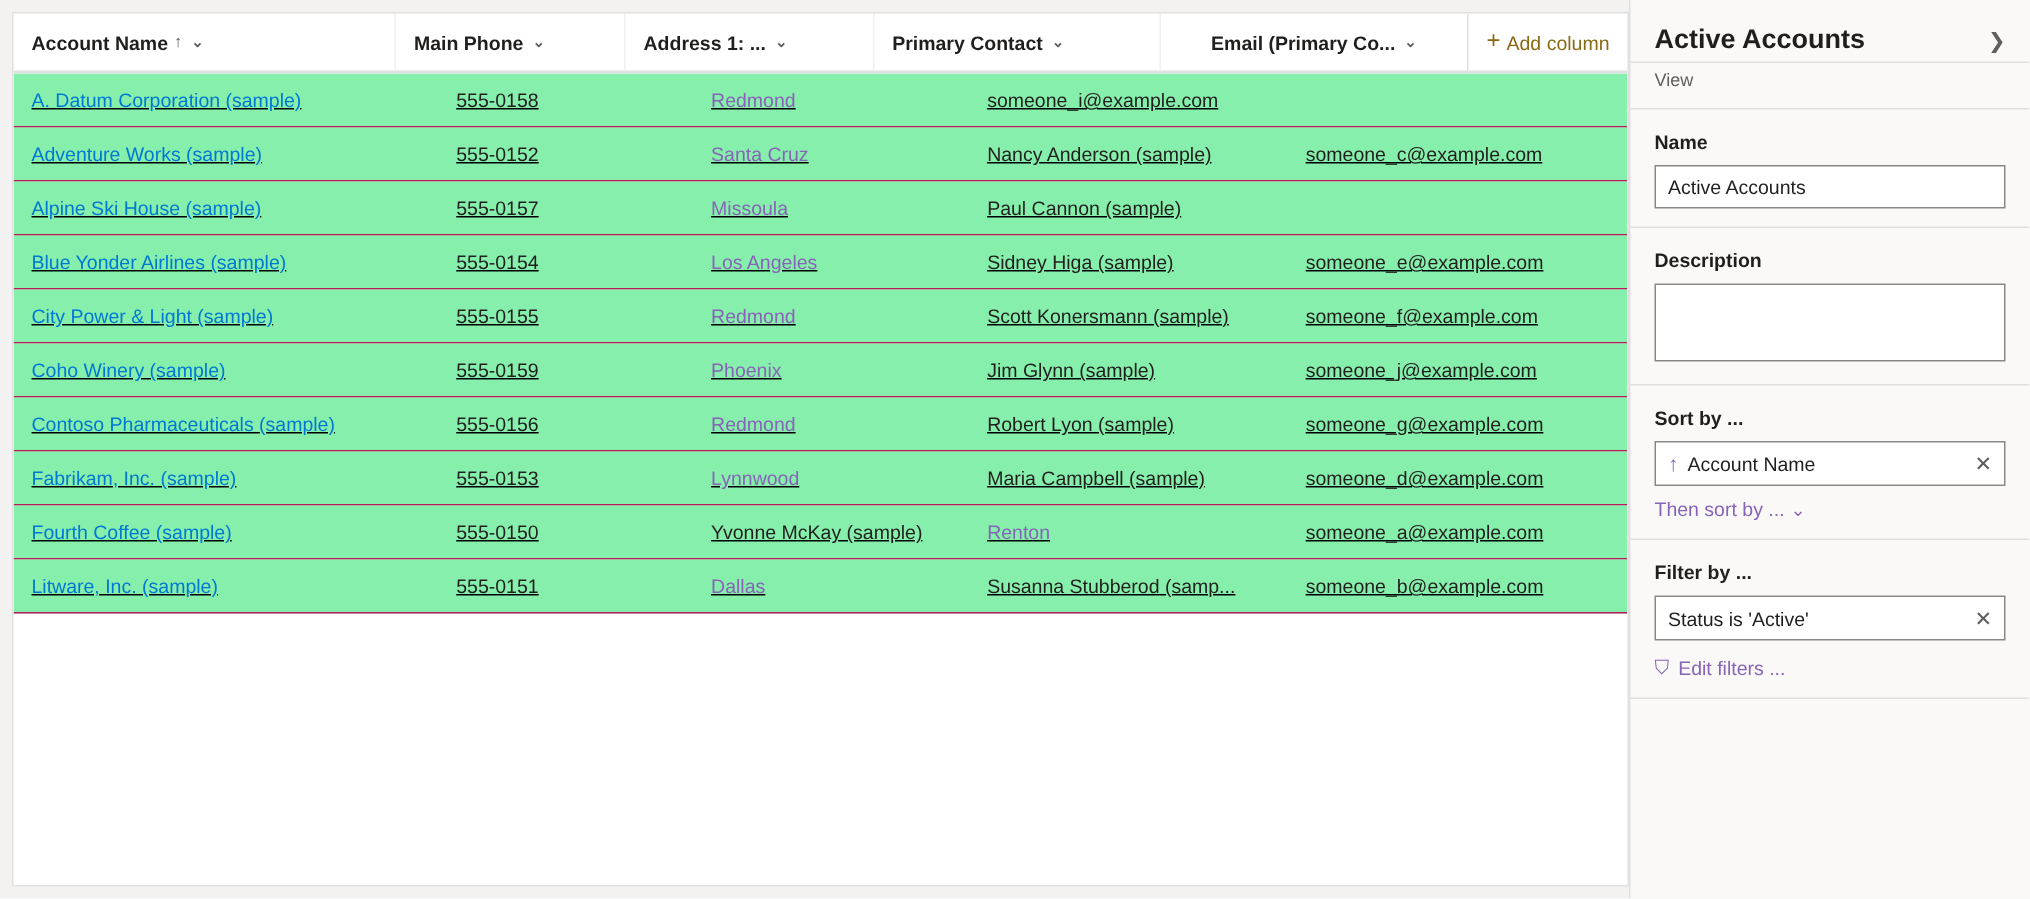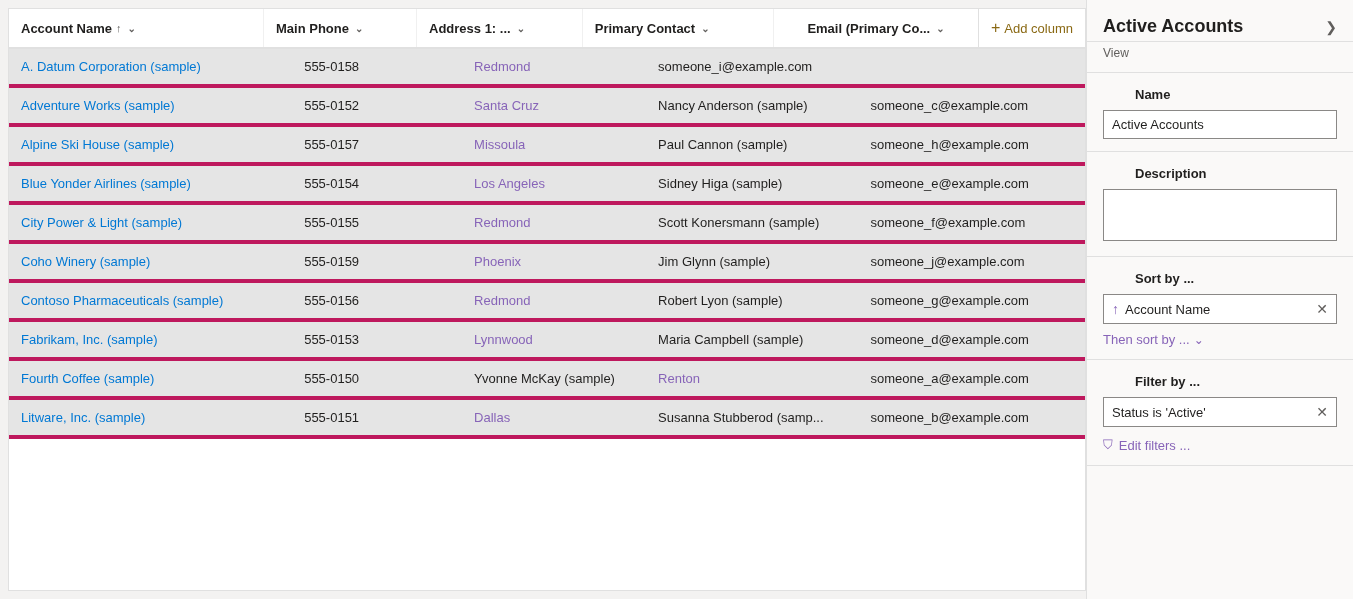--- a/index.html
+++ b/index.html
@@ -65,23 +65,24 @@
     }
 
     .table-body {
       overflow-y: auto;
       flex: 1;
     }
 
     .table-row {
       display: grid;
       grid-template-columns: 2fr 1.2fr 1.3fr 1.5fr 1.6fr;
-      border-bottom: 4px solid #be185d;
-      background: #e5e5e5;
-      cursor: pointer;
+      border-bottom: 1px solid #be185d;
+      background: #86efac;
+      cursor: pointer;
+      text-decoration: underline;
     }
 
     .table-cell {
       padding: 10px 12px;
       font-size: 13px;
       color: #201f1e;
       overflow: hidden;
       text-overflow: ellipsis;
       white-space: nowrap;
     }
@@ -130,21 +131,20 @@
     .panel-section {
       padding: 14px 16px 12px 16px;
       border-bottom: 1px solid #e0e0e0;
     }
 
     .panel-section-label {
       font-size: 13px;
       font-weight: 600;
       color: #201f1e;
       margin-bottom: 8px;
-      margin-left: 32px;
     }
 
     .panel-input {
       width: 100%;
       border: 1px solid #8a8886;
       padding: 6px 8px;
       font-size: 13px;
       font-family: inherit;
       color: #201f1e;
       background: #fff;
@@ -296,21 +296,20 @@
         <div class="table-cell">555-0152</div>
         <div class="table-cell link-purple">Santa Cruz</div>
         <div class="table-cell">Nancy Anderson (sample)</div>
         <div class="table-cell">someone_c@example.com</div>
       </div>
       <div class="table-row">
         <div class="table-cell link">Alpine Ski House (sample)</div>
         <div class="table-cell">555-0157</div>
         <div class="table-cell link-purple">Missoula</div>
         <div class="table-cell">Paul Cannon (sample)</div>
-        <div class="table-cell">someone_h@example.com</div>
       </div>
       <div class="table-row">
         <div class="table-cell link">Blue Yonder Airlines (sample)</div>
         <div class="table-cell">555-0154</div>
         <div class="table-cell link-purple">Los Angeles</div>
         <div class="table-cell">Sidney Higa (sample)</div>
         <div class="table-cell">someone_e@example.com</div>
       </div>
       <div class="table-row">
         <div class="table-cell link">City Power &amp; Light (sample)</div>

